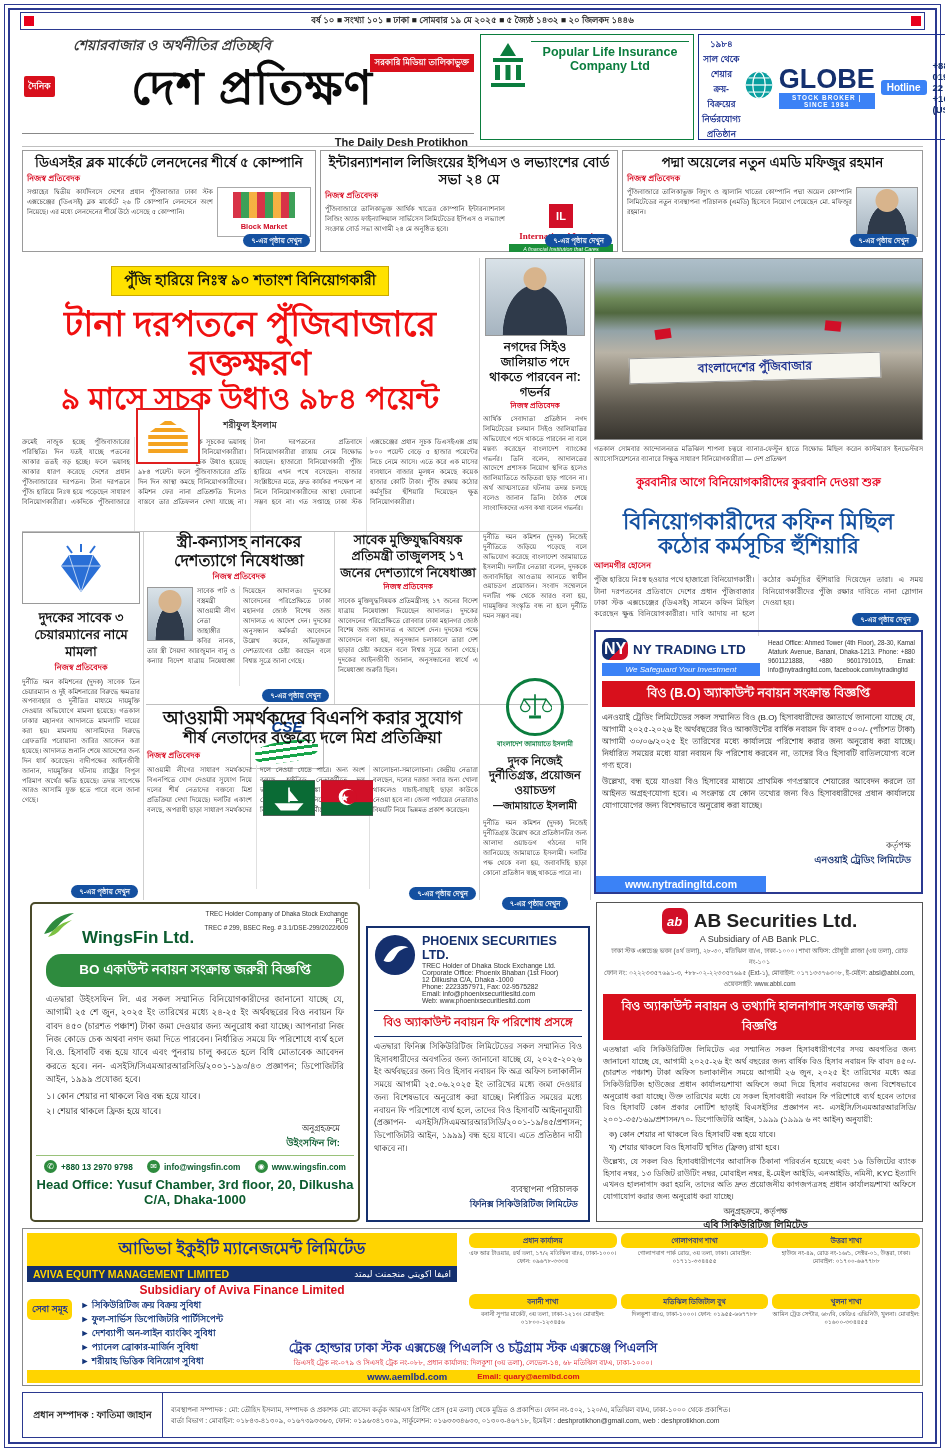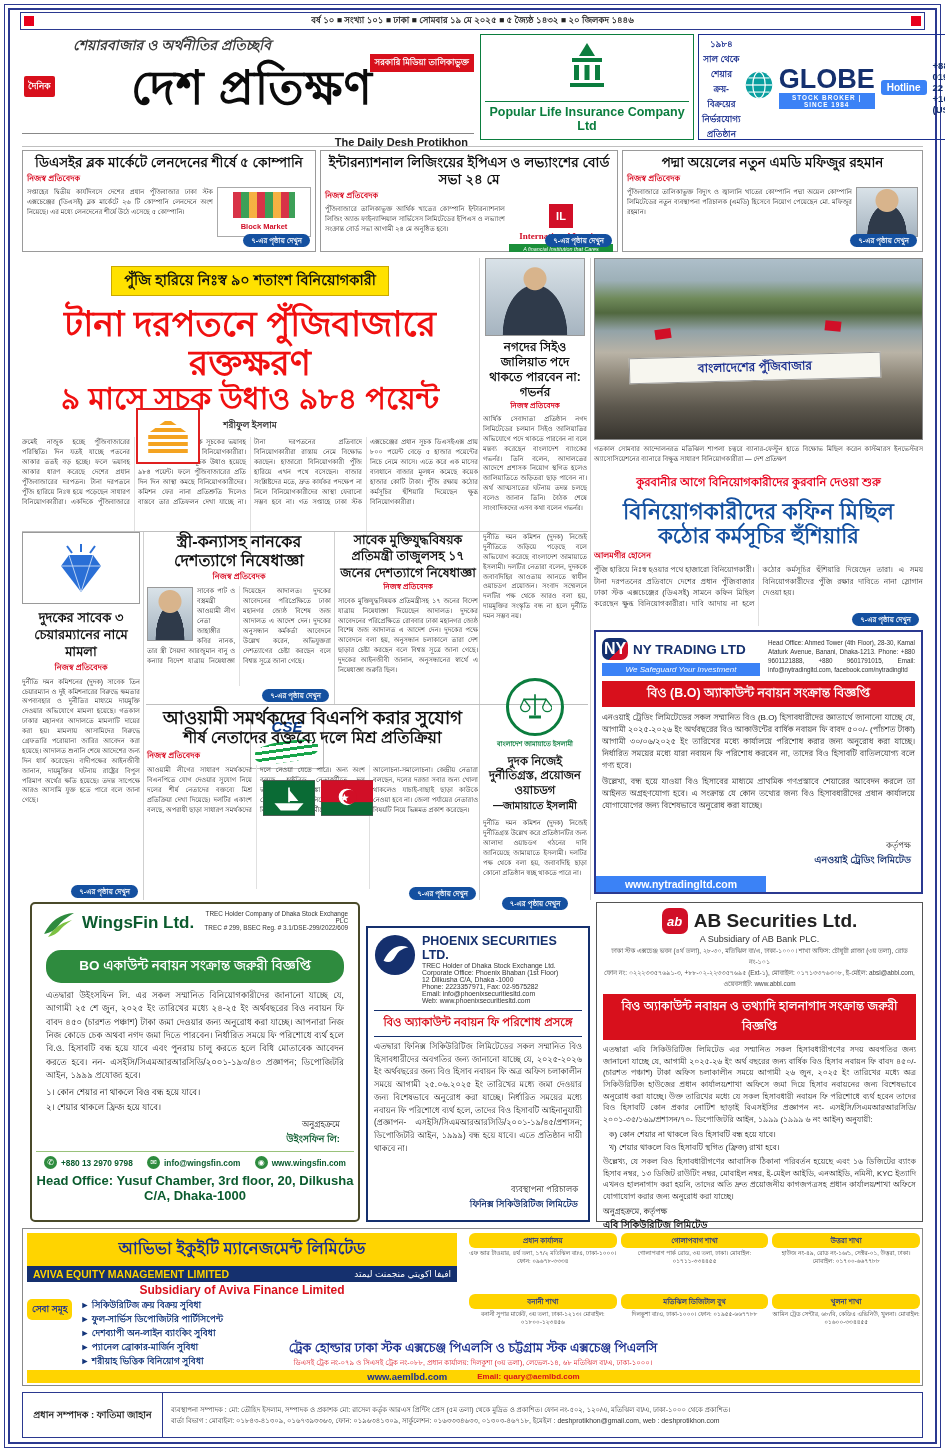--- a/index.html
+++ b/index.html
@@ -63,21 +63,21 @@
 
   <div class="abs" style="left:22px;top:34px;width:452px;height:108px">
     <div class="ctr" style="font-size:14px;font-style:italic;font-weight:bold;color:#3a3a3a;width:300px">শেয়ারবাজার ও অর্থনীতির প্রতিচ্ছবি</div>
     <div class="abs" style="left:2px;top:42px;background:#d8101c;color:#fff;font-size:9px;font-weight:bold;padding:3px 4px;border-radius:2px">দৈনিক</div>
     <div class="abs ctr" style="left:30px;top:18px;width:400px;font-size:47px;font-weight:bold;color:#0b0b0b;letter-spacing:1px">দেশ প্রতিক্ষণ</div>
     <div class="abs" style="right:0;top:20px;background:#d8101c;color:#fff;font-size:8.5px;font-weight:bold;padding:2px 5px">সরকারি মিডিয়া তালিকাভুক্ত</div>
     <div class="abs" style="left:0;bottom:8px;width:452px;border-top:1px solid #888"></div>
     <div class="abs" style="right:6px;bottom:-6px;font-size:11px;font-weight:bold;color:#222">The Daily Desh Protikhon</div>
   </div>
 
-  <div class="abs" style="left:480px;top:34px;width:214px;height:106px;border:1.5px solid #0b7d3e;display:flex;flex-direction:column;align-items:center;justify-content:space-between;padding:6px 4px">
+  <div class="abs" style="left:480px;top:34px;width:214px;height:106px;border:1.5px solid #0b7d3e;display:flex;flex-direction:row;align-items:flex-start;justify-content:space-between;padding:6px 4px">
     <span>
       <svg width="46" height="48" viewBox="0 0 46 48">
           <path d="M23 2 L31 15 H15 Z" fill="#0b7d3e"></path>
           <rect x="8" y="17" width="30" height="4" fill="#0b7d3e"></rect>
           <rect x="10" y="24" width="5" height="15" fill="#0b7d3e"></rect>
           <rect x="20.5" y="24" width="5" height="15" fill="#0b7d3e"></rect>
           <rect x="31" y="24" width="5" height="15" fill="#0b7d3e"></rect>
           <rect x="6" y="42" width="34" height="4" fill="#0b7d3e"></rect>
         </svg>
     </span>
@@ -177,21 +177,21 @@
 
   <div class="abs ph-protest" style="left:594px;top:258px;width:329px;height:182px">
     <div class="pflag" style="left:60px;top:70px;transform:rotate(-8deg)"></div>
     <div class="pflag" style="left:230px;top:62px;transform:rotate(6deg)"></div>
     <div class="banner">বাংলাদেশের পুঁজিবাজার</div>
   </div>
   <div class="abs body-xs" style="left:594px;top:444px;width:329px;height:28px;overflow:hidden">গতকাল সোমবার আন্দোলনরত মতিঝিল শাপলা চত্বরে ব্যানার-ফেস্টুন হাতে বিক্ষোভ মিছিল করেন কাস্টমারস ইনভেস্টরস অ্যাসোসিয়েশনের ব্যানারে বিক্ষুব্ধ সাধারণ বিনিয়োগকারীরা — দেশ প্রতিক্ষণ</div>
 
   <div class="abs" style="left:594px;top:474px;width:329px;height:152px">
     <div class="ctr" style="font-size:11.5px;font-weight:bold;color:#e8001c">কুরবানীর আগে বিনিয়োগকারীদের কুরবানি দেওয়া শুরু</div>
-    <div class="ctr" style="font-size:22px;font-weight:bold;color:#1450a0;line-height:1.15;margin-top:6px">বিনিয়োগকারীদের কফিন মিছিল</div>
+    <div class="ctr" style="font-size:22px;font-weight:bold;color:#1450a0;line-height:1.15;margin-top:16px">বিনিয়োগকারীদের কফিন মিছিল</div>
     <div class="ctr" style="font-size:21px;font-weight:bold;color:#1450a0;line-height:1.1">কঠোর কর্মসূচির হুঁশিয়ারি</div>
     <div class="byline" style="margin-top:2px">আলমগীর হোসেন</div>
     <div class="cols2 body-s" style="margin-top:2px;height:62px;overflow:hidden">পুঁজি হারিয়ে নিঃস্ব হওয়ার পথে হাজারো বিনিয়োগকারী। টানা দরপতনের প্রতিবাদে দেশের প্রধান পুঁজিবাজার ঢাকা স্টক এক্সচেঞ্জের (ডিএসই) সামনে কফিন মিছিল করেছেন ক্ষুব্ধ বিনিয়োগকারীরা। দাবি আদায় না হলে কঠোর কর্মসূচির হুঁশিয়ারি দিয়েছেন তারা। এ সময় বিনিয়োগকারীদের পুঁজি রক্ষার দাবিতে নানা স্লোগান দেওয়া হয়।</div>
     <span class="badge-more abs" style="right:4px;bottom:0">৭-এর পৃষ্ঠায় দেখুন</span>
   </div>
 
   <div class="abs" style="left:594px;top:630px;width:329px;height:264px;border:2px solid #2b3990;padding:6px">
     <div style="display:flex;gap:8px">
       <div style="width:158px">
         <div style="display:flex;align-items:center;gap:5px">
@@ -295,21 +295,21 @@
   </div>
 
   <div class="abs" style="left:30px;top:902px;width:330px;height:320px;border:2px solid #4a4a2a;border-radius:5px;padding:6px 4px">
     <div style="display:flex;align-items:flex-start;gap:6px;padding:0 6px">
       <span>
         <svg width="34" height="30" viewBox="0 0 34 30">
             <path d="M2 24 Q12 4 32 3 Q20 10 16 16 Q12 22 2 24Z" fill="#2e8b3e"></path>
             <path d="M6 27 Q14 14 30 10 Q21 16 18 20 Q14 25 6 27Z" fill="#7cc142"></path>
           </svg>
       </span>
-      <span style="font-size:17px;font-weight:bold;color:#0b5b2e;margin-top:3px">WingsFin Ltd.</span>
+      <span style="font-size:17px;font-weight:bold;color:#0b5b2e;margin-top:18px">WingsFin Ltd.</span>
       <span style="margin-left:auto;width:146px;text-align:right">
         <span style="display:block;font-size:6.4px;color:#333">TREC Holder Company of Dhaka Stock Exchange PLC</span>
         <span style="display:block;font-size:6.4px;color:#333">TREC # 299, BSEC Reg. # 3.1/DSE-299/2022/609</span>
       </span>
     </div>
     <div class="pill-green">BO একাউন্ট নবায়ন সংক্রান্ত জরুরী বিজ্ঞপ্তি</div>
     <div class="jt" style="font-size:8.6px;line-height:1.55;padding:0 10px;color:#222">এতদ্বারা উইংসফিন লি. এর সকল সম্মানিত বিনিয়োগকারীদের জানানো যাচ্ছে যে, আগামী ২৫ শে জুন, ২০২৫ ইং তারিখের মধ্যে ২৪-২৫ ইং অর্থবছরের বিও নবায়ন ফি বাবদ ৪৫০ (চারশত পঞ্চাশ) টাকা জমা দেওয়ার জন্য অনুরোধ করা যাচ্ছে। আপনারা নিজ নিজ কোডে চেক অথবা নগদ জমা দিতে পারবেন। নির্ধারিত সময়ে ফি পরিশোধে ব্যর্থ হলে বি.ও. হিসাবটি বন্ধ হয়ে যাবে এবং পুনরায় চালু করতে হলে বিধি মোতাবেক আবেদন করতে হবে। নন- এসইসি/সিএমআরআরসিডি/২০০১-১৯৩/৪৩ প্রজ্ঞাপন; ডিপোজিটরি আইন, ১৯৯৯ প্রযোজ্য হবে।</div>
     <div style="font-size:8.6px;padding:4px 10px 0">১। কোন শেয়ার না থাকলে বিও বন্ধ হয়ে যাবে।</div>
     <div style="font-size:8.6px;padding:1px 10px">২। শেয়ার থাকলে ফ্রিজ হয়ে যাবে।</div>
     <div style="text-align:right;padding-right:14px;margin-top:2px">
@@ -365,21 +365,21 @@
       <span style="font-size:19px;font-weight:bold;color:#222">AB Securities Ltd.</span>
     </div>
     <div class="ctr" style="font-size:9px;color:#333">A Subsidiary of AB Bank PLC.</div>
     <div class="ctr" style="font-size:6.4px;color:#444;margin-top:2px">ঢাকা স্টক এক্সচেঞ্জ ভবন (৪র্থ তলা), ২৮-৩০, মতিঝিল বা/এ, ঢাকা-১০০০। শাখা অফিস: চৌধুরী প্লাজা (৩য় তলা), রোড নং-১০১</div>
     <div class="ctr" style="font-size:6.4px;color:#444">ফোন নং: ০২২২৩৩৫৭৬৯১-৩, +৮৮-০২-২২৩৩৫৭৬৯৫ (Ext-১), মোবাইল: ০১৭১৩৩৭৬৩০৮, ই-মেইল: absl@abbl.com, ওয়েবসাইট: www.abbl.com</div>
     <div class="redbar" style="font-size:12px;padding:3px;margin:4px 0">বিও অ্যাকাউন্ট নবায়ন ও তথ্যাদি হালনাগাদ সংক্রান্ত জরুরী বিজ্ঞপ্তি</div>
     <div class="jt" style="font-size:7.8px;line-height:1.5;color:#222">এতদ্বারা এবি সিকিউরিটিজ লিমিটেড এর সম্মানিত সকল হিসাবধারীগণের সদয় অবগতির জন্য জানানো যাচ্ছে যে, আগামী ২০২৫-২৬ ইং অর্থ বছরের জন্য বার্ষিক বিও হিসাব নবায়ন ফি বাবদ ৪৫০/- (চারশত পঞ্চাশ) টাকা অফিস চলাকালীন সময়ে আগামী ২৬ জুন, ২০২৫ ইং তারিখের মধ্যে অত্র সিকিউরিটিজ হাউজের প্রধান কার্যালয়/শাখা অফিসে জমা দিয়ে হিসাব নবায়নের জন্য বিশেষভাবে অনুরোধ করা যাচ্ছে। উক্ত তারিখের মধ্যে যে সকল হিসাবধারী নবায়ন ফি পরিশোধে ব্যর্থ হবেন তাদের বিও হিসাবটি কোন প্রকার নোটিশ ছাড়াই বিএসইসির প্রজ্ঞাপন নং- এসইসি/সিএমআরআরসিডি/২০০১-৩৫/১৬৯/প্রশাসন/৭০- ডিপোজিটরি আইন, ১৯৯৯ (১৯৯৯ ৬ নং আইন) অনুযায়ী:</div>
     <div style="font-size:7.8px;padding:2px 6px 0">ক) কোন শেয়ার না থাকলে বিও হিসাবটি বন্ধ হয়ে যাবে।</div>
     <div style="font-size:7.8px;padding:0 6px">খ) শেয়ার থাকলে বিও হিসাবটি স্থগিত (ফ্রিজ) রাখা হবে।</div>
     <div class="jt" style="font-size:7.8px;line-height:1.5;color:#222;margin-top:2px">উল্লেখ্য, যে সকল বিও হিসাবধারীগণের আবাসিক ঠিকানা পরিবর্তন হয়েছে এবং ১৬ ডিজিটের ব্যাংক হিসাব নম্বর, ১৩ ডিজিট রাউটিং নম্বর, মোবাইল নম্বর, ই-মেইল আইডি, এনআইডি, নমিনী, KYC ইত্যাদি এখনও হালনাগাদ করা হয়নি, তাদের অতি দ্রুত প্রয়োজনীয় কাগজপত্রসহ প্রধান কার্যালয়/শাখা অফিসে যোগাযোগ করার জন্য অনুরোধ করা যাচ্ছে।</div>
-    <div style="text-align:left;padding-right:8px;margin-top:2px">
+    <div style="text-align:center;padding-right:8px;margin-top:2px">
       <div style="font-size:8px">অনুগ্রহক্রমে, কর্তৃপক্ষ</div>
       <div style="font-size:9.5px;font-weight:bold">এবি সিকিউরিটিজ লিমিটেড</div>
     </div>
   </div>
 
   <div class="abs" style="left:22px;top:1228px;width:901px;height:158px;border:1px solid #888">
     <div class="abs" style="left:4px;top:4px;width:430px">
       <div class="ctr" style="background:#ffd400;color:#1b2f8f;font-size:16.5px;font-weight:bold;padding:3px">আভিভা ইকুইটি ম্যানেজমেন্ট লিমিটেড</div>
       <div style="background:#15306e;display:flex;justify-content:space-between;align-items:center;padding:2px 6px">
         <span style="color:#ffd400;font-size:10.5px;font-weight:bold">AVIVA EQUITY MANAGEMENT LIMITED</span>

